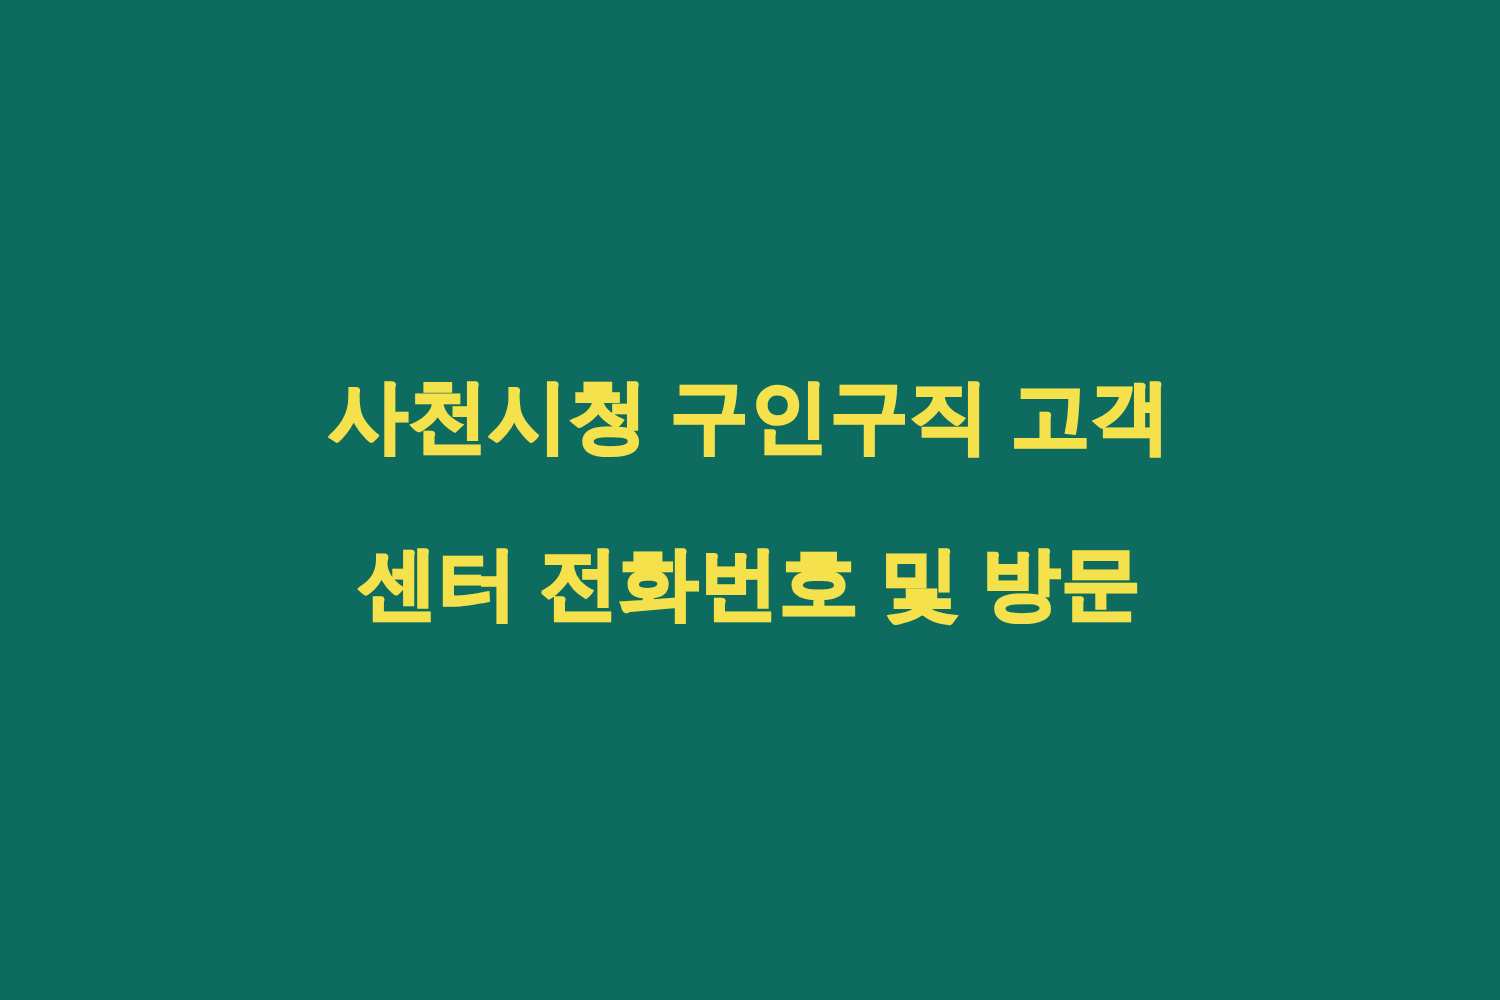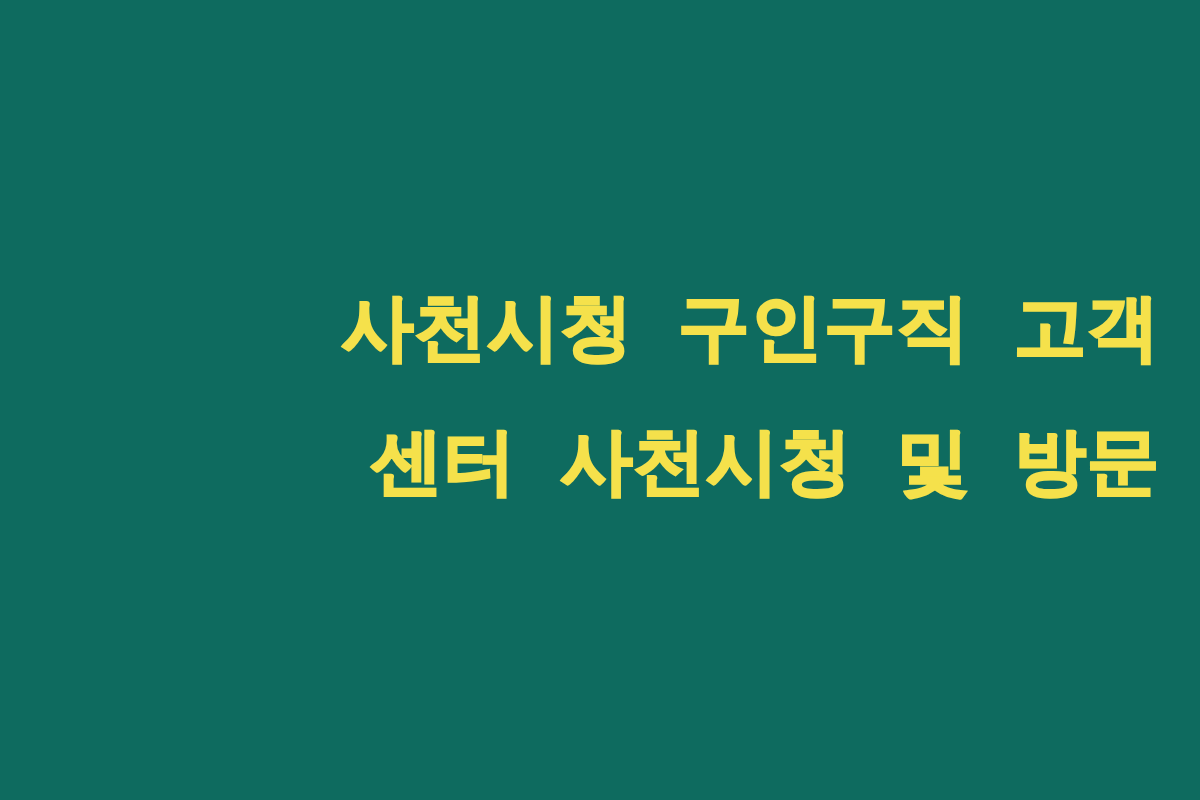--- a/index.html
+++ b/index.html
@@ -33,44 +33,44 @@
     text-align: center;
     display: flex;
     flex-direction: column;
     align-items: center;
     justify-content: center;
   }
 
   .headline-line {
     display: block;
     width: 100%;
-    font-family: Liberation Mono, monospace;
+    font-family: Liberation Serif, serif;
     font-weight: 700;
-    font-size: 72px;
+    font-size: 63px;
     line-height: 134px;
     letter-spacing: 1px;
     white-space: nowrap;
-    text-align: right;
+    text-align: center;
     
     paint-order: stroke fill;
     -webkit-text-stroke: 2.5px currentColor;
     text-rendering: geometricPrecision;
   }
 
   
   .headline-line.line-3 {
     letter-spacing: 2px;
   }
 </style>
 </head>
 <body>
 
 <div id="thumbnail-card" style="background-color: rgb(14, 107, 95);">
 
   <div id="headline-block" style="color: rgb(245, 225, 75);">
 
     <span class="headline-line line-1">사천시청 구인구직 고객</span>
 
-    <span class="headline-line line-2">센터 사천시청 및 방문</span>
+    <span class="headline-line line-2">센터 전화번호 및 방문</span>
 
 
   </div>
 </div>
 
 </body></html>

